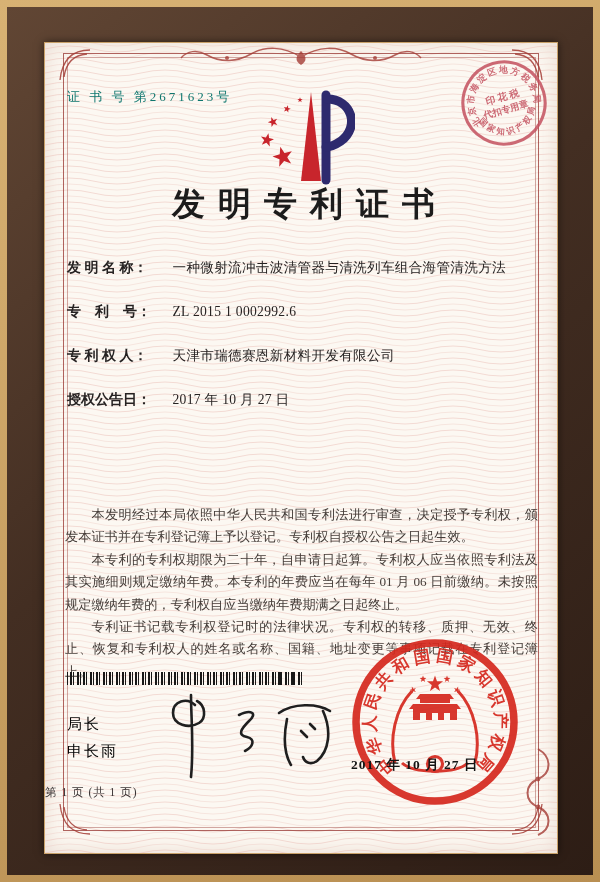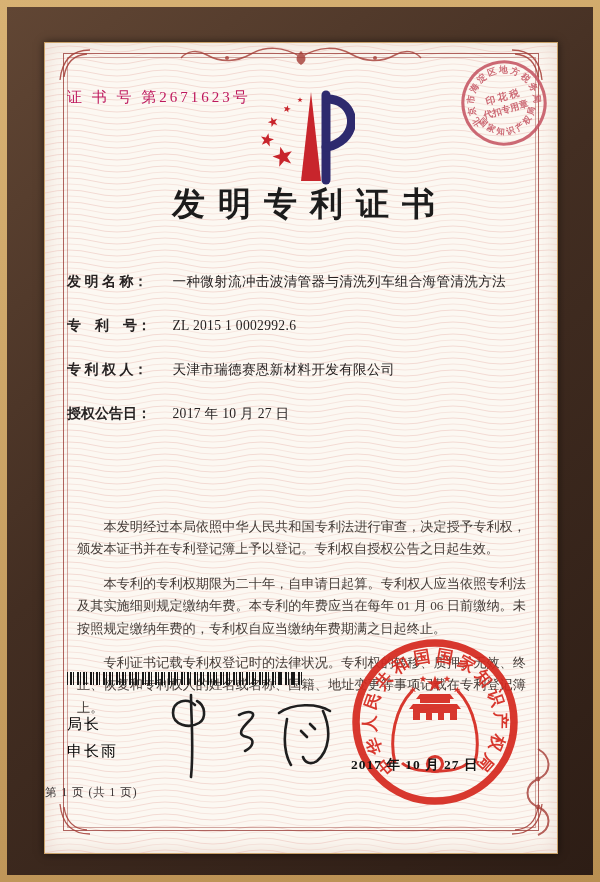--- a/index.html
+++ b/index.html
@@ -16,32 +16,32 @@
     position:absolute;left:44px;top:42px;width:512px;height:810px;
     background:#fcf8f2;border:1px solid #c8a härt068;
     border:1px solid #c8a068;
     box-shadow:0 0 8px rgba(0,0,0,.55), inset 0 0 22px rgba(150,90,60,.18);
   }
   .guilloche{position:absolute;inset:0;width:100%;height:100%;pointer-events:none;}
   .red-frame{position:absolute;left:18px;right:18px;top:10px;bottom:22px;
     border:1.5px solid rgba(146,42,38,.72);}
   .red-frame-inner{position:absolute;inset:2.5px;border:1px solid rgba(146,42,38,.4);}
   .corner-orn{position:absolute;width:36px;height:36px;opacity:.85;}
-  .cert-no{position:absolute;left:22px;top:45px;font-size:15px;letter-spacing:3px;color:#be185d;}
+  .cert-no{position:absolute;left:22px;top:45px;font-size:13px;letter-spacing:3px;color:#0f766e;}
   .logo{position:absolute;left:198px;top:44px;width:112px;height:98px;}
   .title{position:absolute;left:0;top:139px;width:100%;text-align:center;
     font-size:33px;font-weight:bold;color:#1c1c1c;letter-spacing:13px;padding-left:18px;
     box-sizing:border-box;}
-  .fields{position:absolute;left:22px;top:230px;right:20px;}
+  .fields{position:absolute;left:22px;top:216px;right:20px;}
   .field-row{height:44px;font-size:14px;color:#262222;white-space:nowrap;}
   .field-label{display:inline-block;min-width:102px;font-weight:600;}
   .field-value{font-size:13.6px;letter-spacing:.3px;}
   .body-text{position:absolute;left:20px;right:19px;top:461px;
     font-size:13.2px;line-height:22.4px;color:#443c38;text-align:justify;}
-  .body-text p{margin:12px;text-indent:2em;}
+  .body-text p{margin:0;text-indent:2em;}
   .barcode{position:absolute;left:22px;top:629px;width:236px;height:13px;
     background:repeating-linear-gradient(90deg,
       #181818 0 1.5px,transparent 1.5px 3px,
       #181818 3px 5.5px,transparent 5.5px 6.5px,
       #181818 6.5px 7.5px,transparent 7.5px 10.5px,
       #181818 10.5px 12px,transparent 12px 13px);}
   .director{position:absolute;left:22px;top:668px;font-size:15px;color:#000000;
     letter-spacing:2px;line-height:27px;}
   .signature{position:absolute;left:116px;top:644px;width:192px;height:96px;}
   .seal{position:absolute;left:303px;top:592px;width:174px;height:174px;opacity:.92;}

